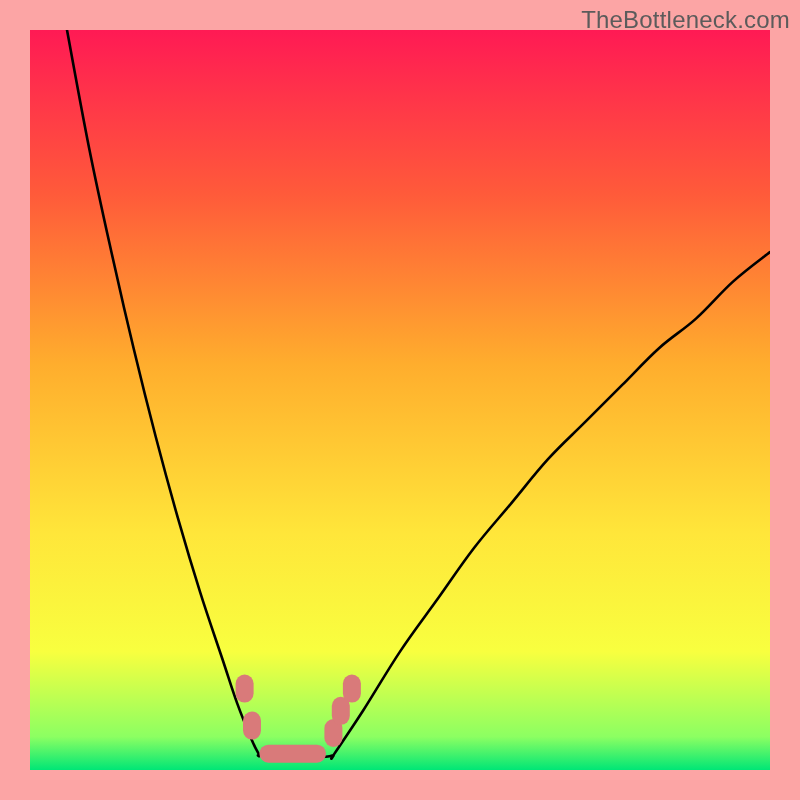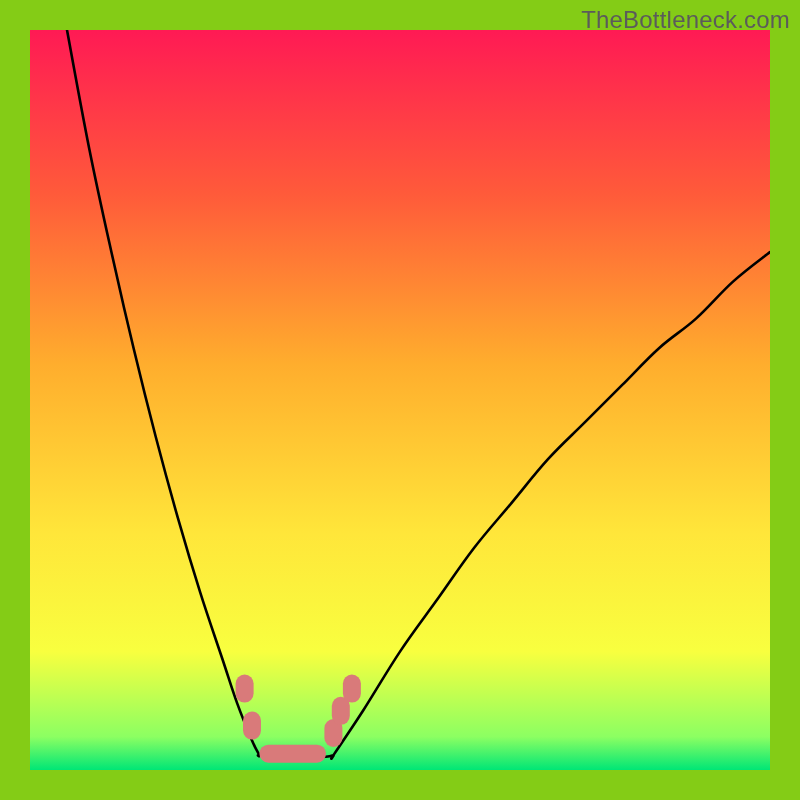--- a/index.html
+++ b/index.html
@@ -8,21 +8,21 @@
     width: 800px;
     height: 800px;
     background: #000;
     overflow: hidden;
     font-family: Arial, Helvetica, sans-serif;
   }
   .frame {
     position: absolute;
     top: 0; left: 0;
     width: 800px; height: 800px;
-    background: #84cc16;
+    background: #fca5a5;
   }
   .plot {
     position: absolute;
     left: 30px;
     top: 30px;
     width: 740px;
     height: 740px;
     overflow: hidden;
   }
   .watermark {

